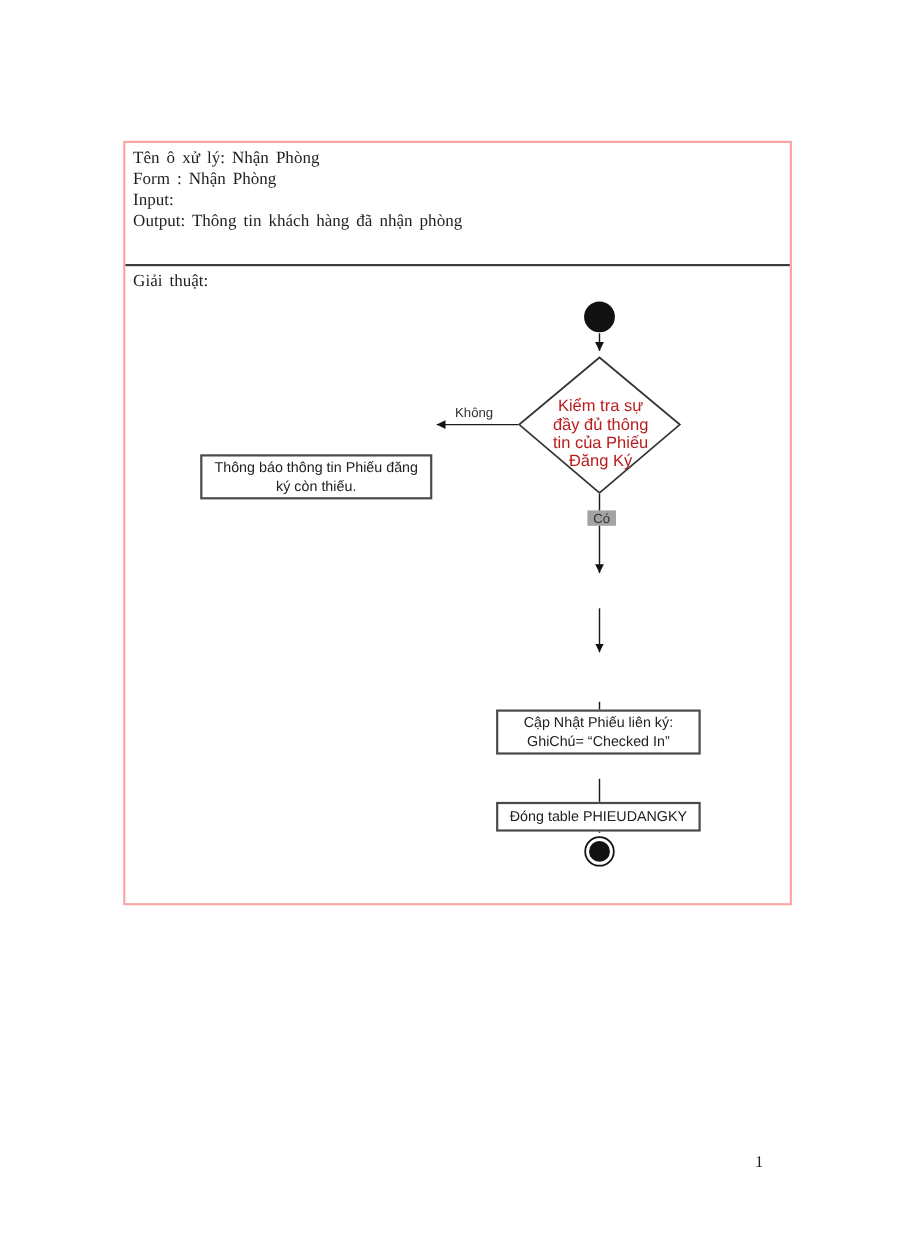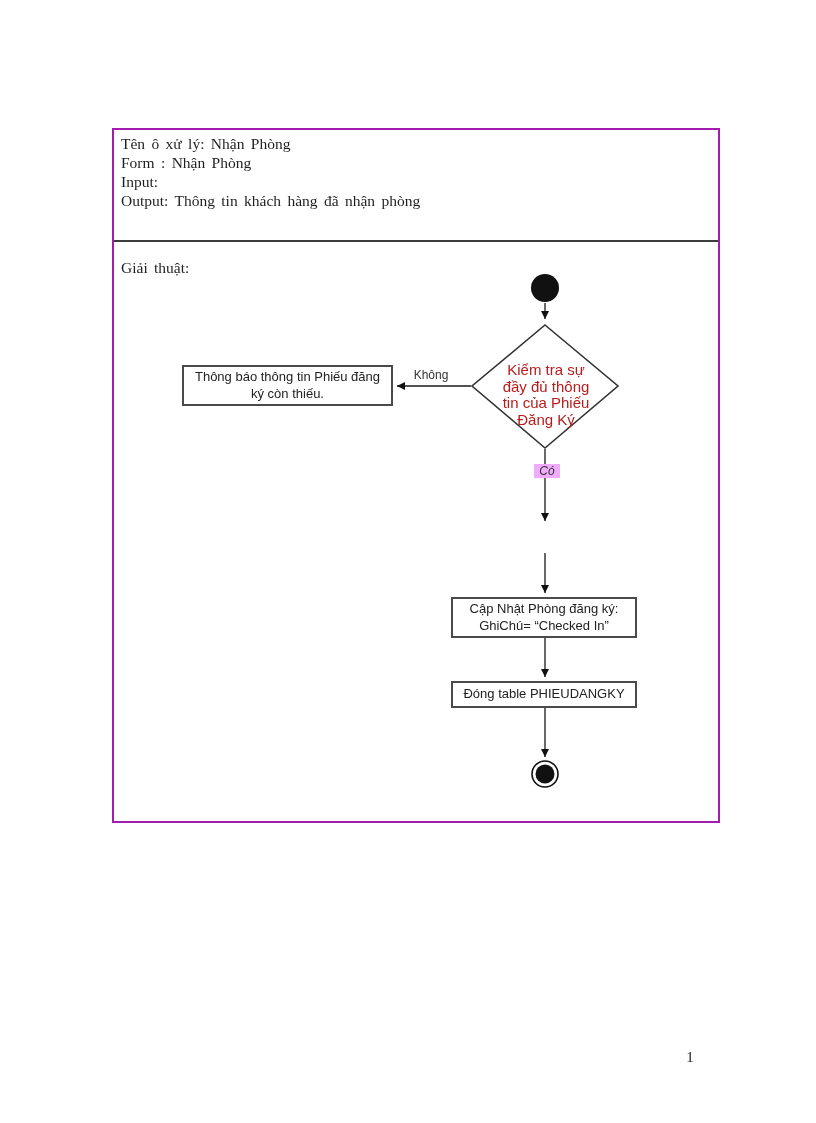--- a/index.html
+++ b/index.html
@@ -13,37 +13,37 @@
     color: #1f1f1f;
   }
 
   
   .doc-table {
     position: absolute;
     left: 112px;
     top: 128px;
     width: 608px;
     height: 695px;
-    border: 2px solid #a21caf;
+    border: 2px solid #fca5a5;
     box-sizing: border-box;
     background: #ffffff;
   }
   .cell { box-sizing: border-box; }
   .header-cell {
     height: 112px;
     border-bottom: 2px solid #3d3d3d;
     padding: 4px 8px 0 7px;
   }
   .hline {
     font-size: 15.5px;
     line-height: 19px;
     word-spacing: 2.5px;
     white-space: nowrap;
   }
-  .body-cell { padding: 4px 8px 0 7px; margin-top: 12px; }
+  .body-cell { padding: 4px 8px 0 7px; }
 
   
   .flow-svg {
     position: absolute;
     left: 0; top: 0;
     width: 816px; height: 1123px;
     pointer-events: none;
   }
   .flow-svg line { stroke: #1a1a1a; stroke-width: 1.3; }
   .flow-svg .diamond { fill: #ffffff; stroke: #333333; stroke-width: 1.6; }
@@ -56,20 +56,21 @@
     border: 2px solid #4a4a4a;
     display: flex;
     flex-direction: column;
     align-items: center;
     justify-content: center;
     text-align: center;
     font-family: "Liberation Sans", sans-serif;
     font-size: 13px;
     line-height: 16.5px;
     color: #222222;
+    margin-top: 48px;
   }
   .notify-box { left: 182px; top: 365px; width: 211px; height: 41px; }
   .open-box   { left: 436px; top: 525px; width: 204px; height: 28px; }
   .update-box { left: 451px; top: 597px; width: 186px; height: 41px; }
   .close-box  { left: 451px; top: 681px; width: 186px; height: 27px; }
 
   .decision-text {
     position: absolute;
     left: 486px; top: 362px; width: 120px;
     text-align: center;
@@ -79,21 +80,21 @@
     color: #b91c1c;
   }
   .edge-label {
     position: absolute;
     font-family: "Liberation Sans", sans-serif;
     font-size: 12px;
     color: #333333;
     text-align: center;
   }
   .no-label  { left: 406px; top: 368px; width: 50px; }
-  .yes-label { left: 534px; top: 464px; width: 26px; background: #f0abfc; font-style: italic; }
+  .yes-label { left: 534px; top: 464px; width: 26px; background: #a3a3a3; }
 
   .page-number {
     position: absolute;
     left: 680px; top: 1049px; width: 20px;
     font-size: 15px;
     text-align: center;
     color: #1f1f1f;
   }
 </style>
 </head>
@@ -150,21 +151,21 @@
   <div class="edge-label no-label">Không</div>
   <div class="edge-label yes-label">Có</div>
 
   <div class="flow-box notify-box">
     <span>Thông báo thông tin Phiếu đăng</span>
     <span>ký còn thiếu.</span>
   </div>
 
 
   <div class="flow-box update-box">
-    <span>Cập Nhật Phòng đăng ký:</span>
+    <span>Cập Nhật Phiếu liên ký:</span>
     <span>GhiChú= “Checked In”</span>
   </div>
 
   <div class="flow-box close-box">Đóng table PHIEUDANGKY</div>
 
   <div class="page-number">1</div>
 
 </div>
 
 </body></html>

